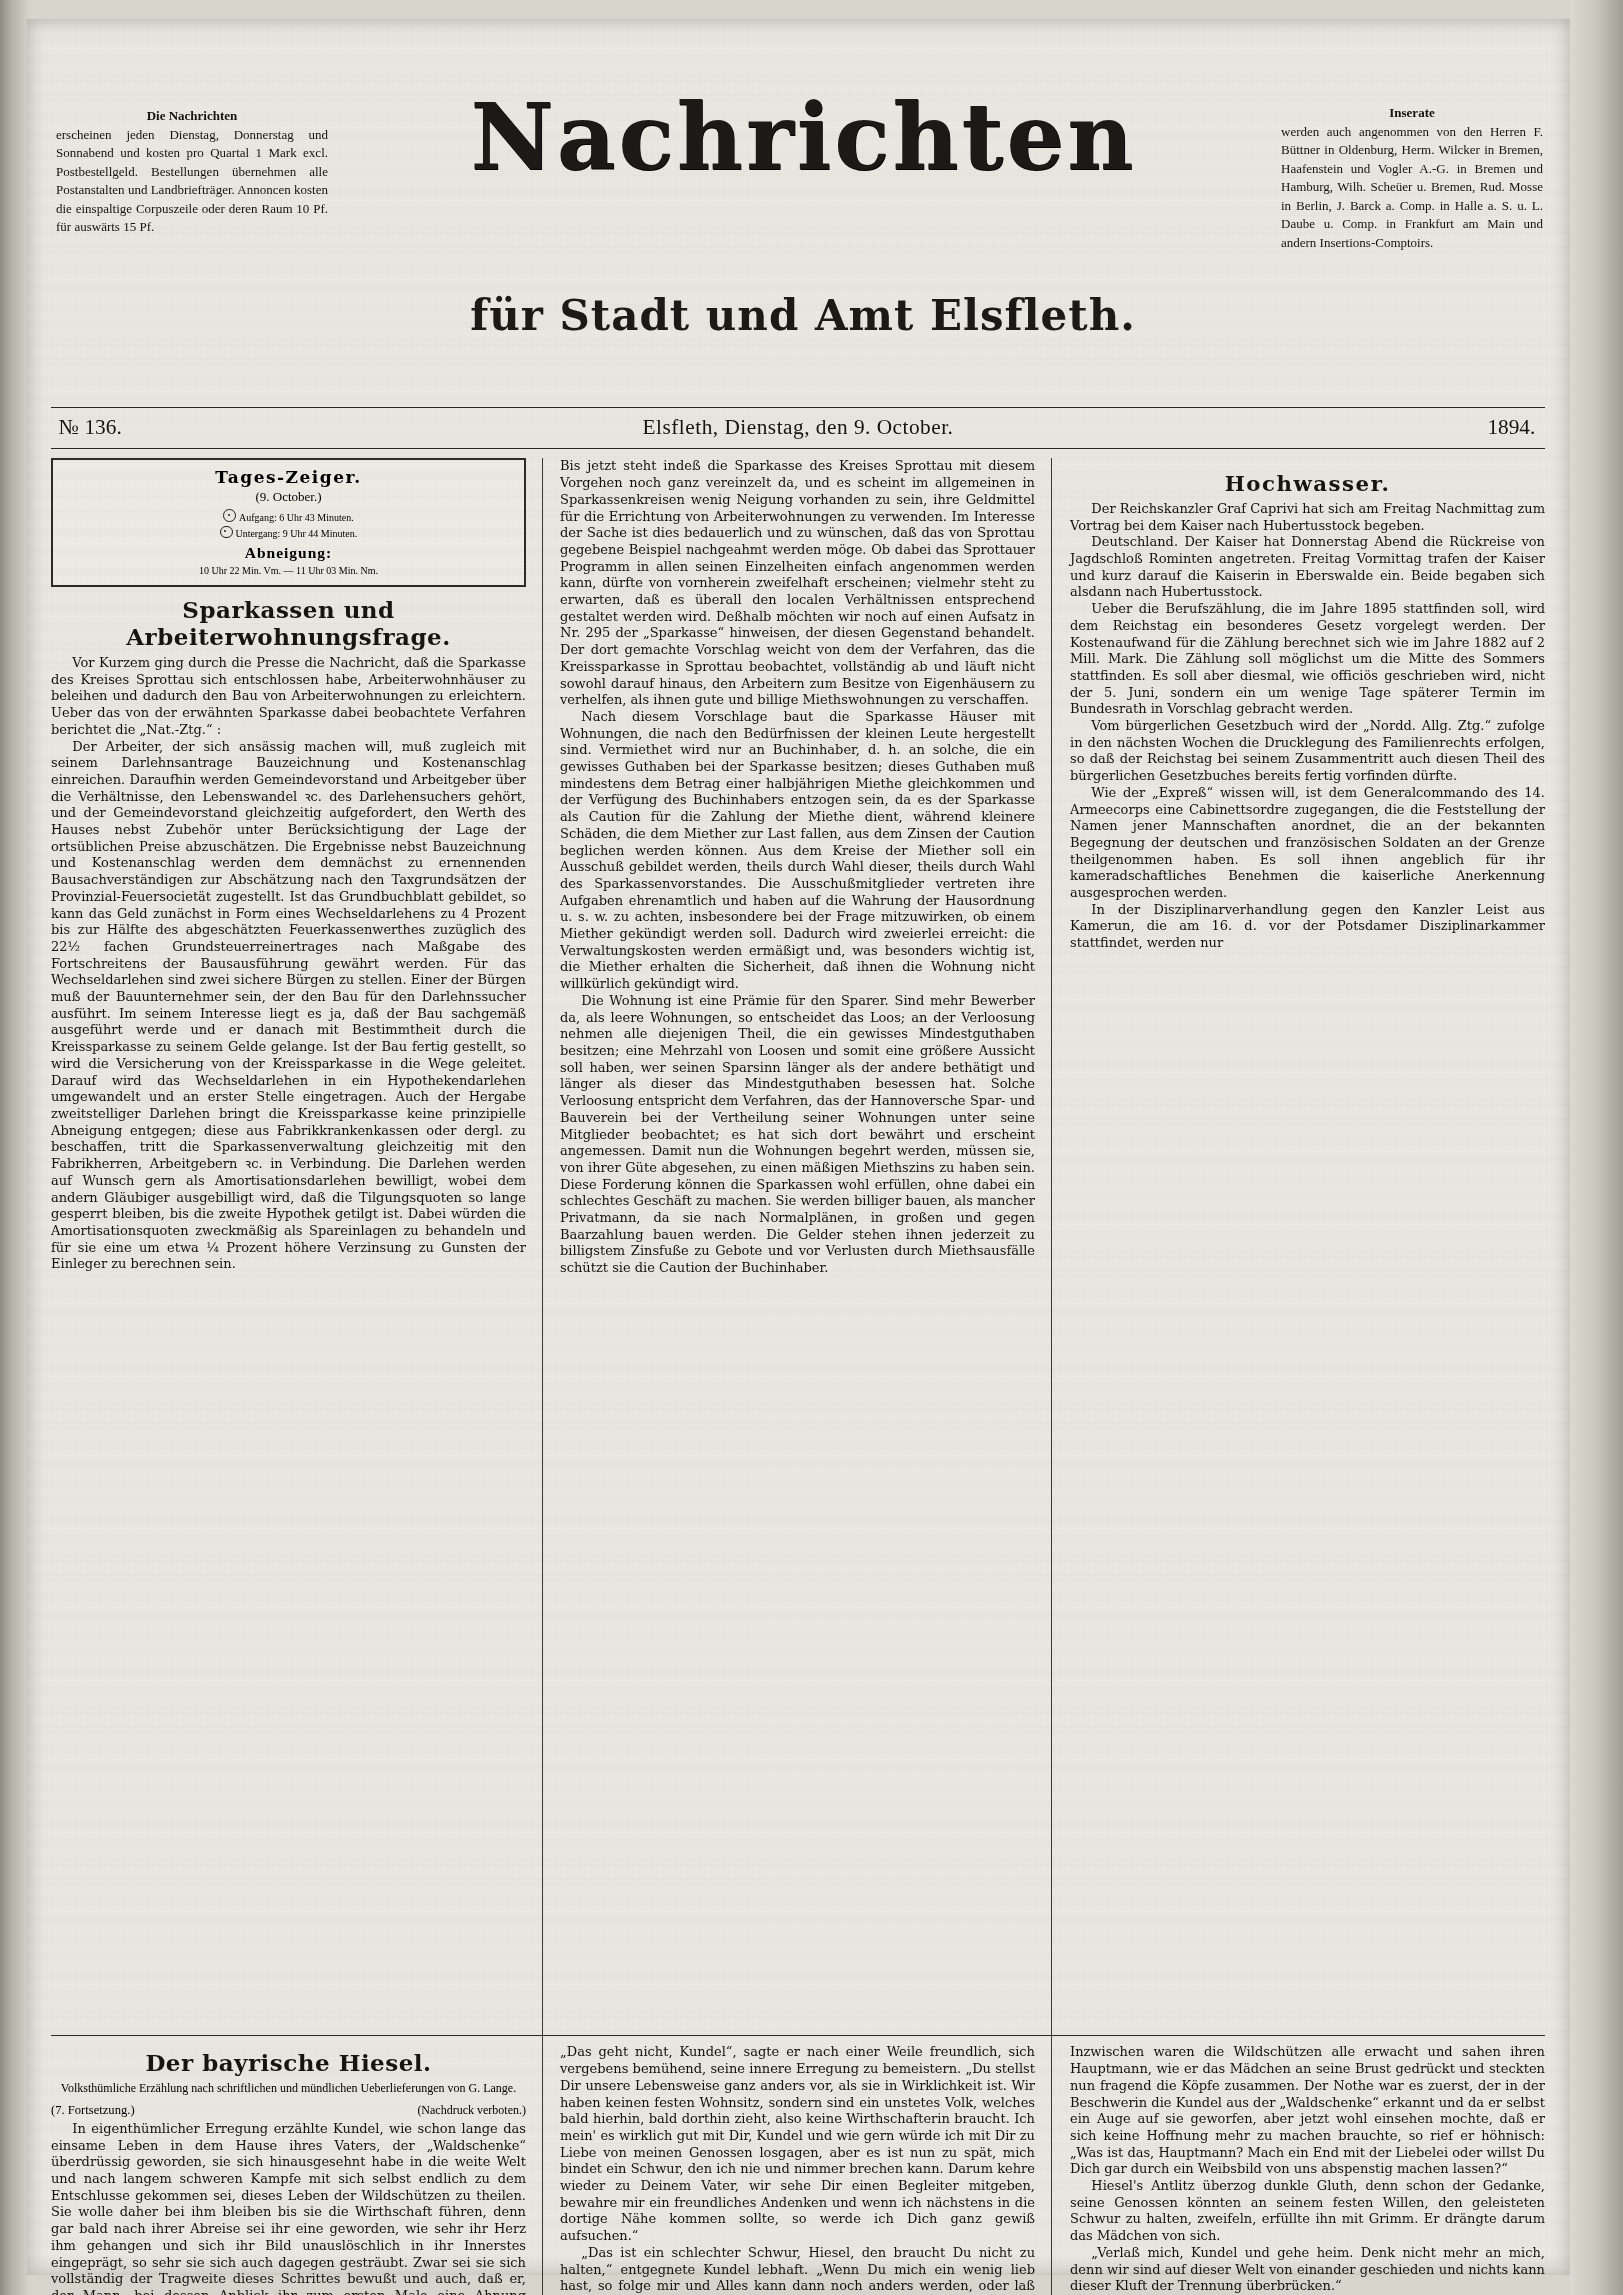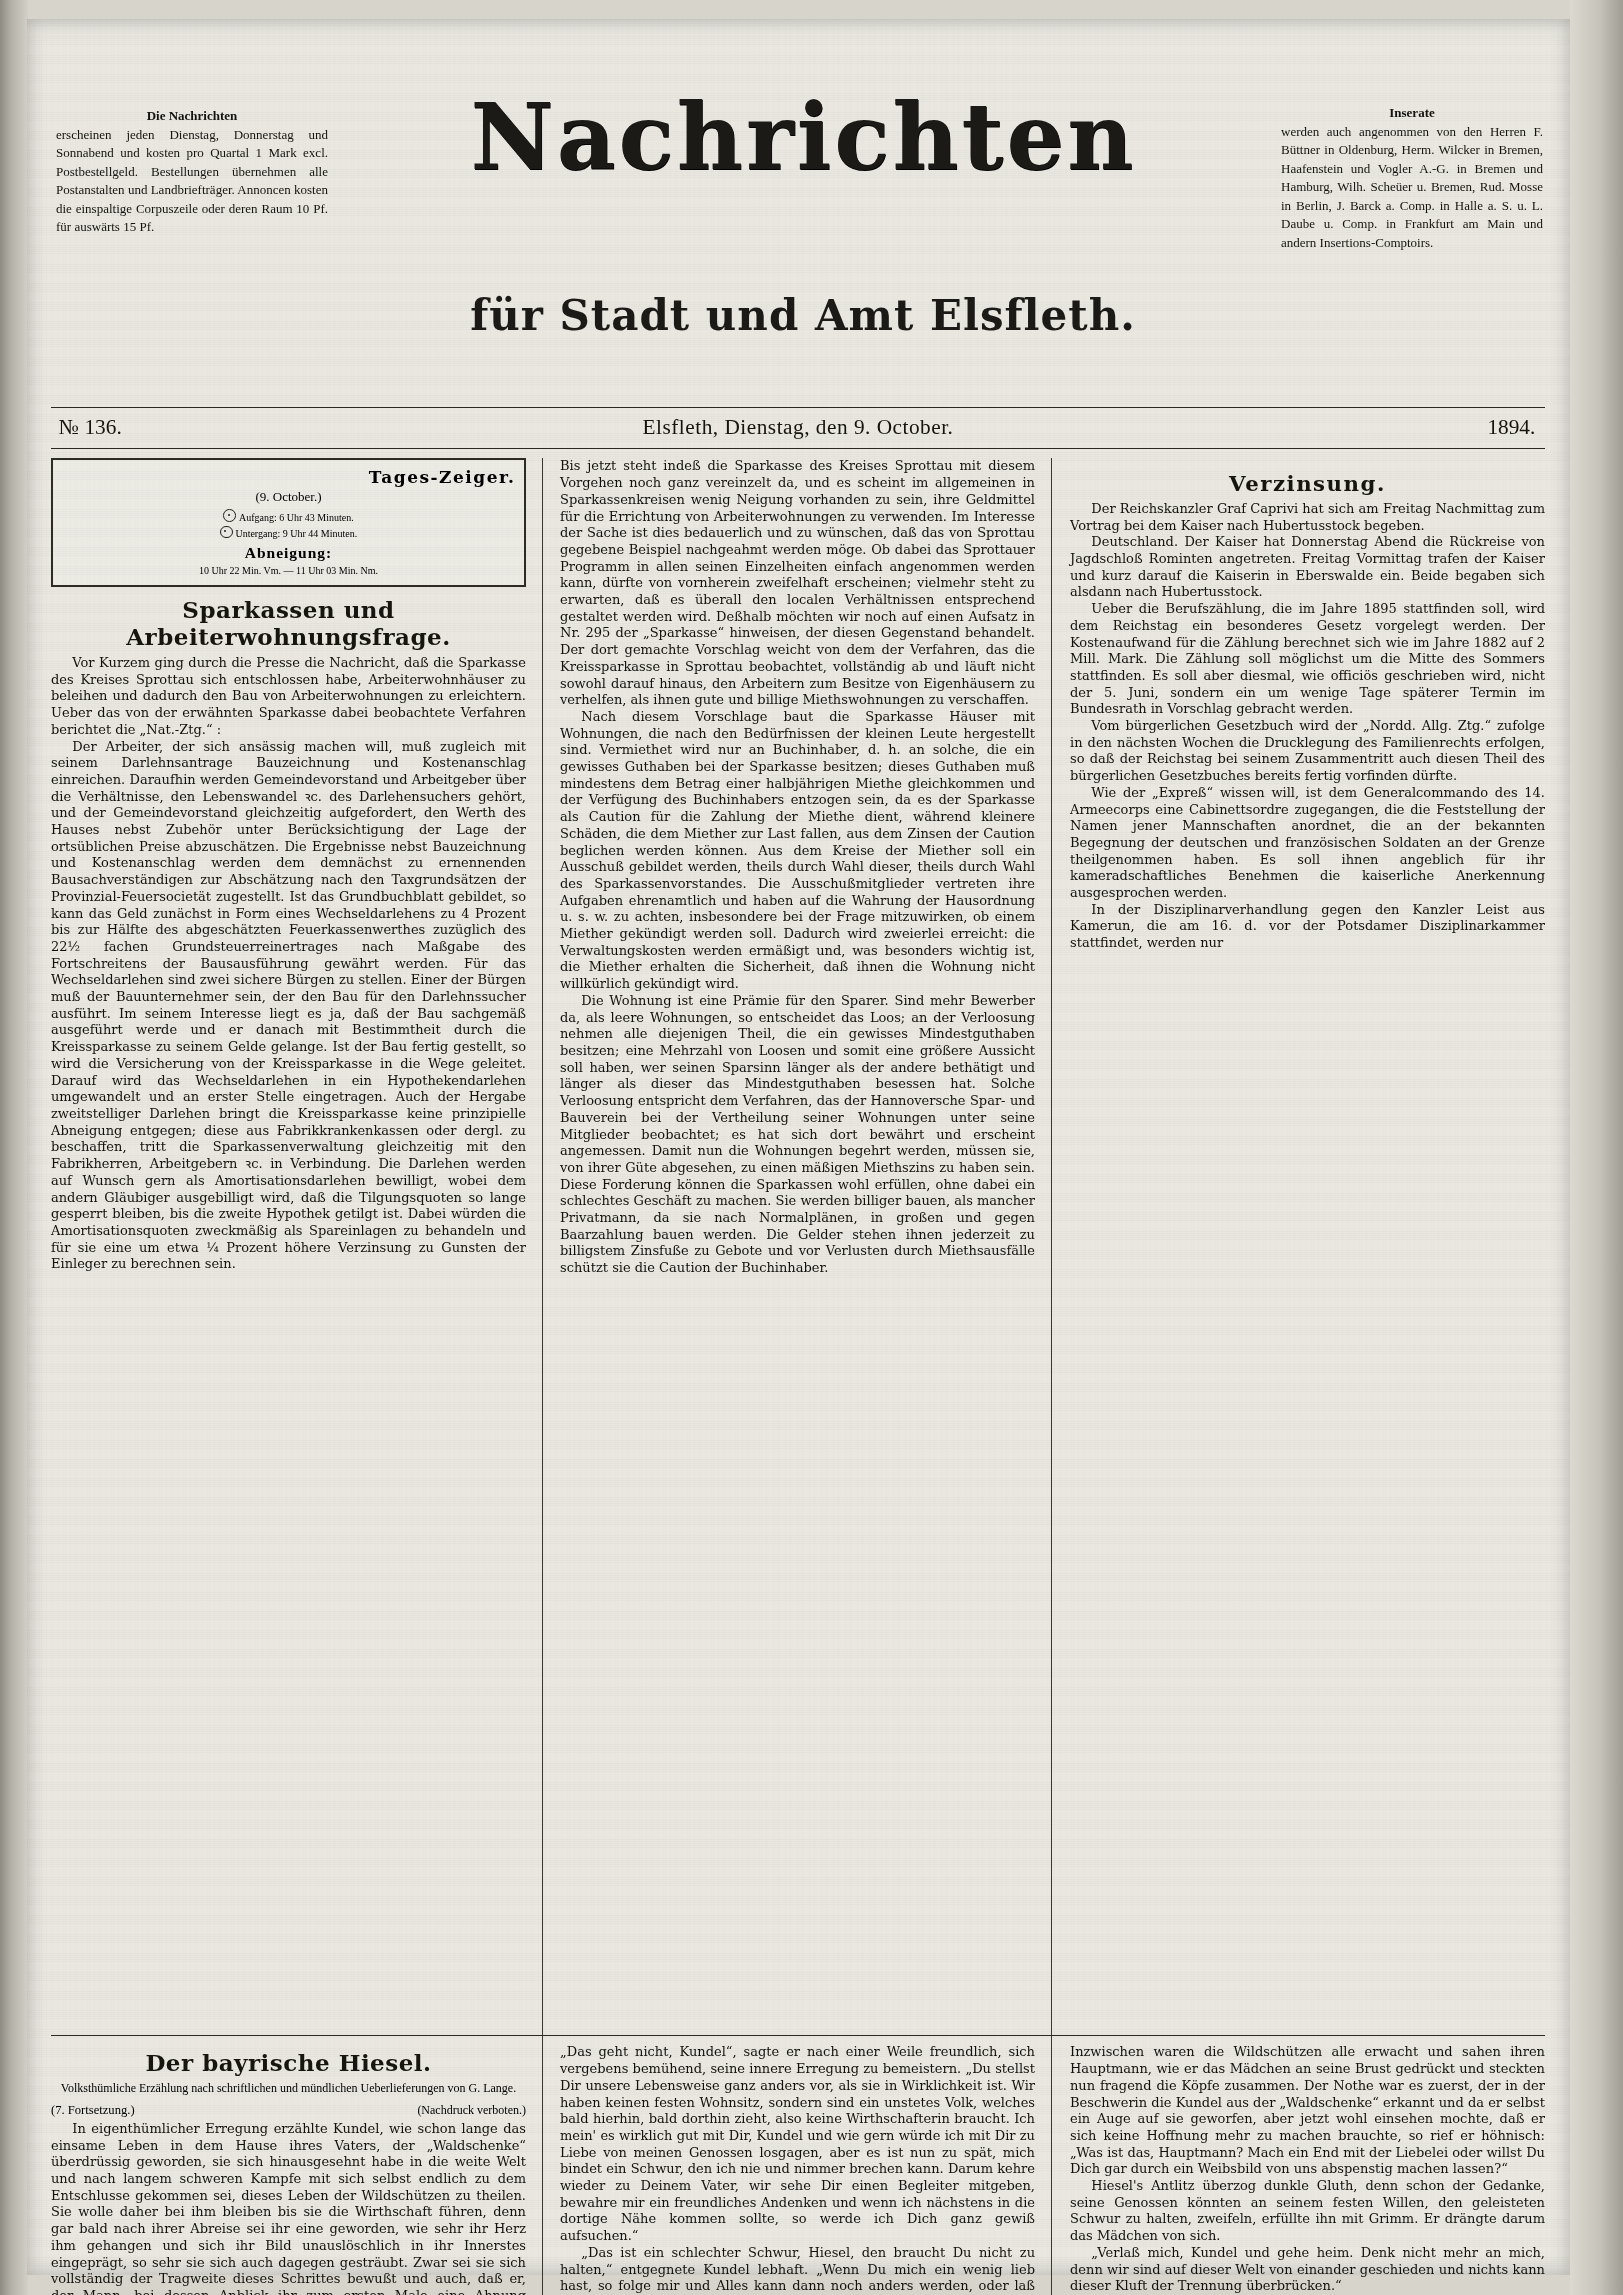--- a/index.html
+++ b/index.html
@@ -127,21 +127,21 @@
 
   
   .tz-box {
     position:relative;
     border:2.9px double #2e2b24;
     padding:6.8px 8.7px 7.8px;
     margin-bottom:8.7px;
     background:rgba(255,255,255,0.12);
   }
   .tz-title {
-    text-align:right; font-weight:bold; font-size:17px;
+    text-align:center; font-weight:bold; font-size:17px;
     font-family:"DejaVu Serif", serif; letter-spacing:1.5px; margin-bottom:1.9px;
   }
   .tz-date { text-align:center; font-size:13px; margin-bottom:2.9px; }
   .tz-line { text-align:center; font-size:10px; line-height:1.35; }
   .tz-sub { text-align:center; font-weight:bold; font-size:15.5px; margin:3.9px 0 1.9px; letter-spacing:1px;}
   .sun { display:inline-block; width:10.7px; height:10.7px; border:1px solid #201e18; border-radius:50%; position:relative; top:1.5px; margin-right:2.9px;}
   .sun:after{content:""; position:absolute; left:3.4px; top:3.4px; width:1.9px;height:1.9px;background:#201e18;border-radius:50%;}
 
   .feuilleton-rule {
     position:absolute; left:0; top:1577px; width:1494px; border-top:1.5px solid #2b2823;
@@ -210,21 +210,21 @@
       </div>
 
       <div class="col col2">
         <p class="t noind">Bis jetzt steht indeß die Sparkasse des Kreises Sprottau mit diesem Vorgehen noch ganz vereinzelt da, und es scheint im allgemeinen in Sparkassenkreisen wenig Neigung vorhanden zu sein, ihre Geldmittel für die Errichtung von Arbeiterwohnungen zu verwenden. Im Interesse der Sache ist dies bedauerlich und zu wünschen, daß das von Sprottau gegebene Beispiel nachgeahmt werden möge. Ob dabei das Sprottauer Programm in allen seinen Einzelheiten einfach angenommen werden kann, dürfte von vornherein zweifelhaft erscheinen; vielmehr steht zu erwarten, daß es überall den localen Verhältnissen entsprechend gestaltet werden wird. Deßhalb möchten wir noch auf einen Aufsatz in Nr. 295 der „Sparkasse“ hinweisen, der diesen Gegenstand behandelt. Der dort gemachte Vorschlag weicht von dem der Verfahren, das die Kreissparkasse in Sprottau beobachtet, vollständig ab und läuft nicht sowohl darauf hinaus, den Arbeitern zum Besitze von Eigenhäusern zu verhelfen, als ihnen gute und billige Miethswohnungen zu verschaffen.</p>
         <p class="t">Nach diesem Vorschlage baut die Sparkasse Häuser mit Wohnungen, die nach den Bedürfnissen der kleinen Leute hergestellt sind. Vermiethet wird nur an Buchinhaber, d. h. an solche, die ein gewisses Guthaben bei der Sparkasse besitzen; dieses Guthaben muß mindestens dem Betrag einer halbjährigen Miethe gleichkommen und der Verfügung des Buchinhabers entzogen sein, da es der Sparkasse als Caution für die Zahlung der Miethe dient, während kleinere Schäden, die dem Miether zur Last fallen, aus dem Zinsen der Caution beglichen werden können. Aus dem Kreise der Miether soll ein Ausschuß gebildet werden, theils durch Wahl dieser, theils durch Wahl des Sparkassenvorstandes. Die Ausschußmitglieder vertreten ihre Aufgaben ehrenamtlich und haben auf die Wahrung der Hausordnung u. s. w. zu achten, insbesondere bei der Frage mitzuwirken, ob einem Miether gekündigt werden soll. Dadurch wird zweierlei erreicht: die Verwaltungskosten werden ermäßigt und, was besonders wichtig ist, die Miether erhalten die Sicherheit, daß ihnen die Wohnung nicht willkürlich gekündigt wird.</p>
         <p class="t">Die Wohnung ist eine Prämie für den Sparer. Sind mehr Bewerber da, als leere Wohnungen, so entscheidet das Loos; an der Verloosung nehmen alle diejenigen Theil, die ein gewisses Mindestguthaben besitzen; eine Mehrzahl von Loosen und somit eine größere Aussicht soll haben, wer seinen Sparsinn länger als der andere bethätigt und länger als dieser das Mindestguthaben besessen hat. Solche Verloosung entspricht dem Verfahren, das der Hannoversche Spar- und Bauverein bei der Vertheilung seiner Wohnungen unter seine Mitglieder beobachtet; es hat sich dort bewährt und erscheint angemessen. Damit nun die Wohnungen begehrt werden, müssen sie, von ihrer Güte abgesehen, zu einen mäßigen Miethszins zu haben sein. Diese Forderung können die Sparkassen wohl erfüllen, ohne dabei ein schlechtes Geschäft zu machen. Sie werden billiger bauen, als mancher Privatmann, da sie nach Normalplänen, in großen und gegen Baarzahlung bauen werden. Die Gelder stehen ihnen jederzeit zu billigstem Zinsfuße zu Gebote und vor Verlusten durch Miethsausfälle schützt sie die Caution der Buchinhaber.</p>
       </div>
 
       <div class="col col3">
         <p class="t noind"></p>
-        <div class="headline h-sub spaced">Verzinsung.</div>
+        <div class="headline h-sub spaced">Hochwasser.</div>
         <p class="t">Der Reichskanzler Graf Caprivi hat sich am Freitag Nachmittag zum Vortrag bei dem Kaiser nach Hubertusstock begeben.</p>
         <p class="t">Deutschland. Der Kaiser hat Donnerstag Abend die Rückreise von Jagdschloß Rominten angetreten. Freitag Vormittag trafen der Kaiser und kurz darauf die Kaiserin in Eberswalde ein. Beide begaben sich alsdann nach Hubertusstock.</p>
         <p class="t">Ueber die Berufszählung, die im Jahre 1895 stattfinden soll, wird dem Reichstag ein besonderes Gesetz vorgelegt werden. Der Kostenaufwand für die Zählung berechnet sich wie im Jahre 1882 auf 2 Mill. Mark. Die Zählung soll möglichst um die Mitte des Sommers stattfinden. Es soll aber diesmal, wie officiös geschrieben wird, nicht der 5. Juni, sondern ein um wenige Tage späterer Termin im Bundesrath in Vorschlag gebracht werden.</p>
         <p class="t">Vom bürgerlichen Gesetzbuch wird der „Nordd. Allg. Ztg.“ zufolge in den nächsten Wochen die Drucklegung des Familienrechts erfolgen, so daß der Reichstag bei seinem Zusammentritt auch diesen Theil des bürgerlichen Gesetzbuches bereits fertig vorfinden dürfte.</p>
         <p class="t">Wie der „Expreß“ wissen will, ist dem Generalcommando des 14. Armeecorps eine Cabinettsordre zugegangen, die die Feststellung der Namen jener Mannschaften anordnet, die an der bekannten Begegnung der deutschen und französischen Soldaten an der Grenze theilgenommen haben. Es soll ihnen angeblich für ihr kameradschaftliches Benehmen die kaiserliche Anerkennung ausgesprochen werden.</p>
         <p class="t">In der Disziplinarverhandlung gegen den Kanzler Leist aus Kamerun, die am 16. d. vor der Potsdamer Disziplinarkammer stattfindet, werden nur</p>
         <p class="t"></p>
       </div>
 
       <div class="feuilleton-rule"></div>

